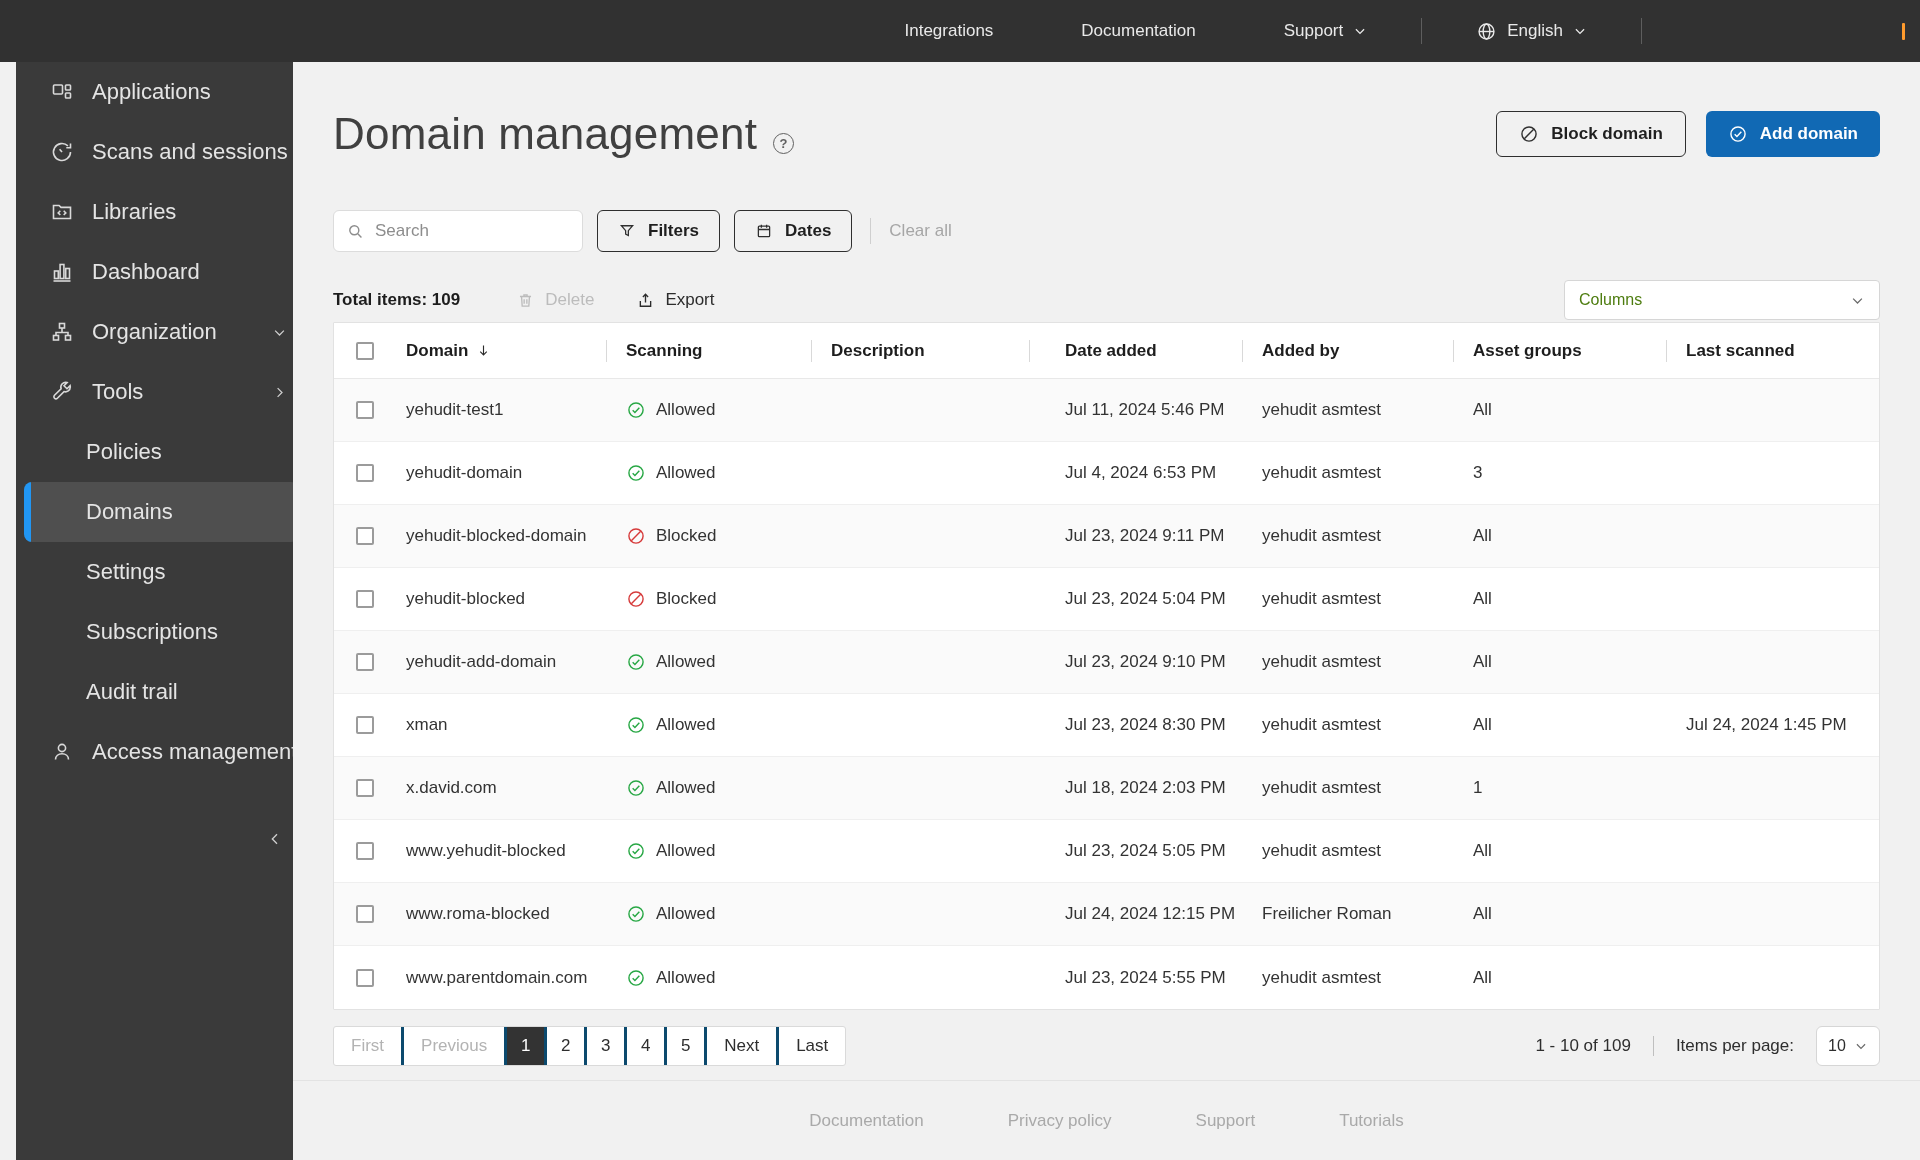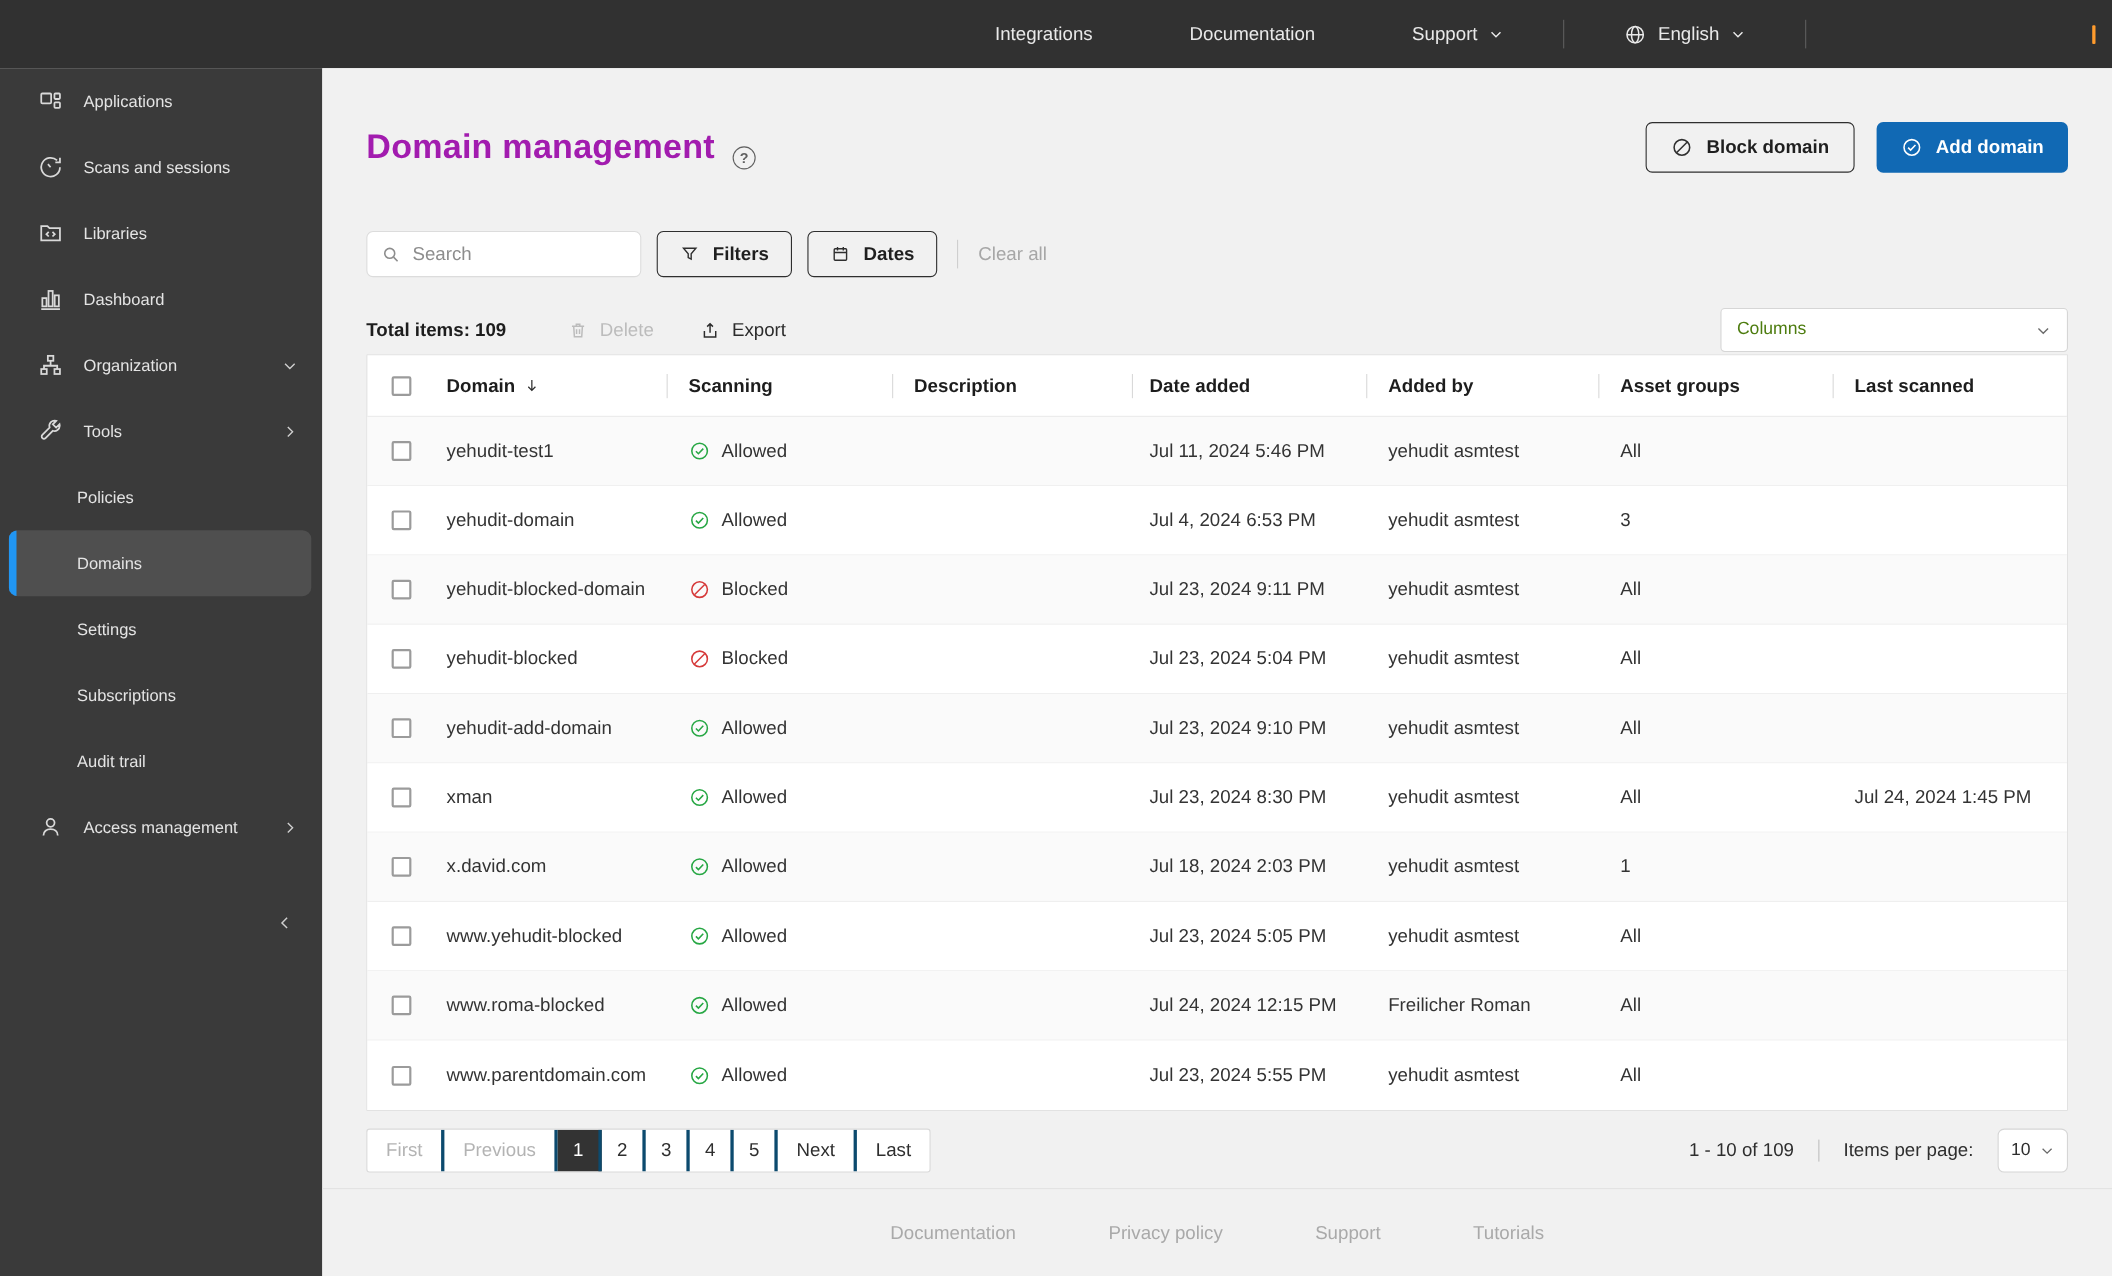--- a/index.html
+++ b/index.html
@@ -16,43 +16,43 @@
     background:#313131; display:flex; align-items:center; justify-content:flex-end;
     padding-right:278px; color:#e9e9e9; font-size:17px;
   }
   .top-link { margin-left:88px; display:flex; align-items:center; gap:10px; cursor:pointer; }
   .top-divider { width:1px; height:26px; background:#5e5e5e; margin-left:54px; }
   .lang-group { margin-left:54px; display:flex; align-items:center; gap:10px; cursor:pointer; }
   .brand-tick { position:absolute; right:15px; top:23px; width:3px; height:17px; background:#ff9b2d; border-radius:1px; }
 
   
   .sidebar {
-    position:absolute; left:0; top:62px; bottom:0; width:293px;
-    background:#3a3a3a; color:#e4e4e4; font-size:15px;
+    position:absolute; left:16px; top:62px; bottom:0; width:293px;
+    background:#3a3a3a; color:#e4e4e4; font-size:22px;
   }
   .side-item { height:60px; display:flex; align-items:center; gap:18px; padding:0 22px 0 34px; cursor:pointer; }
   .side-item .lbl { white-space:nowrap; }
   .side-chev { margin-left:auto; }
   .sub-item { height:60px; display:flex; align-items:center; padding-left:70px; cursor:pointer; }
   .sub-item.selected {
     background:#4f4f4f; border-radius:8px; margin:0 10px 0 8px; padding-left:62px;
     position:relative; overflow:hidden;
   }
   .sub-item.selected::before {
     content:""; position:absolute; left:0; top:0; bottom:0; width:7px;
     background:var(--selected-item-accent, #2196f3);
   }
   .collapse-btn { position:absolute; left:244px; top:762px; width:30px; height:30px;
     display:flex; align-items:center; justify-content:center; cursor:pointer; }
 
   
   .main { position:absolute; left:293px; top:62px; right:0; bottom:80px; padding:0 40px; background:#f1f1f1; }
 
   .title-row { margin-top:46px; height:52px; display:flex; align-items:center; }
-  .page-title { font-size:31px; font-weight:700; color:#a21caf; letter-spacing:.2px; }
+  .page-title { font-size:44px; font-weight:400; color:#404040; letter-spacing:.2px; }
   .help-badge {
     margin:18px 0 0 16px; width:21px; height:21px; border:1.5px solid #606060; border-radius:50%;
     color:#606060; font-size:13px; font-weight:700; display:flex; align-items:center; justify-content:center;
   }
   .title-actions { margin-left:auto; display:flex; gap:20px; }
   .btn { height:46px; border-radius:6px; display:inline-flex; align-items:center; gap:12px;
     padding:0 22px; font-size:17px; font-weight:700; cursor:pointer; }
   .btn-outline { border:1.5px solid #2f2f2f; color:#1f1f1f; background:transparent; }
   .btn-primary { background:var(--accent-blue, #1169b4); color:#fff; border:none; }
 
@@ -77,21 +77,21 @@
     border-radius:4px; display:flex; align-items:center; justify-content:space-between;
     padding:0 14px; font-size:16px; color:#4d7c0f; cursor:pointer; }
 
   
   .table-card { margin-top:2px; background:#fff; border:1px solid #e2e2e2; border-radius:1px; }
   .c { display:flex; align-items:center; }
   .col-check   { width:72px;  padding-left:22px; }
   .col-domain  { width:200px; }
   .col-scanning{ width:205px; padding-left:20px; }
   .col-desc    { width:218px; padding-left:20px; }
-  .col-date    { width:213px; padding-left:16px; }
+  .col-date    { width:213px; padding-left:36px; }
   .col-added   { width:211px; padding-left:20px; }
   .col-assets  { width:213px; padding-left:20px; }
   .col-last    { flex:1;      padding-left:20px; }
   .thead { display:flex; align-items:center; height:56px; font-weight:700; font-size:17px; color:#1d1d1d;
     border-bottom:1px solid #e8e8e8; }
   .thead .sep { position:relative; }
   .thead .sep::before { content:""; position:absolute; left:0; top:50%; transform:translateY(-50%);
     width:1px; height:22px; background:#d9d9d9; }
   .sort-arrow { margin-left:8px; }
   .checkbox { width:18px; height:18px; border:2px solid #9b9b9b; border-radius:2px; background:#fff; flex:none; cursor:pointer; }

